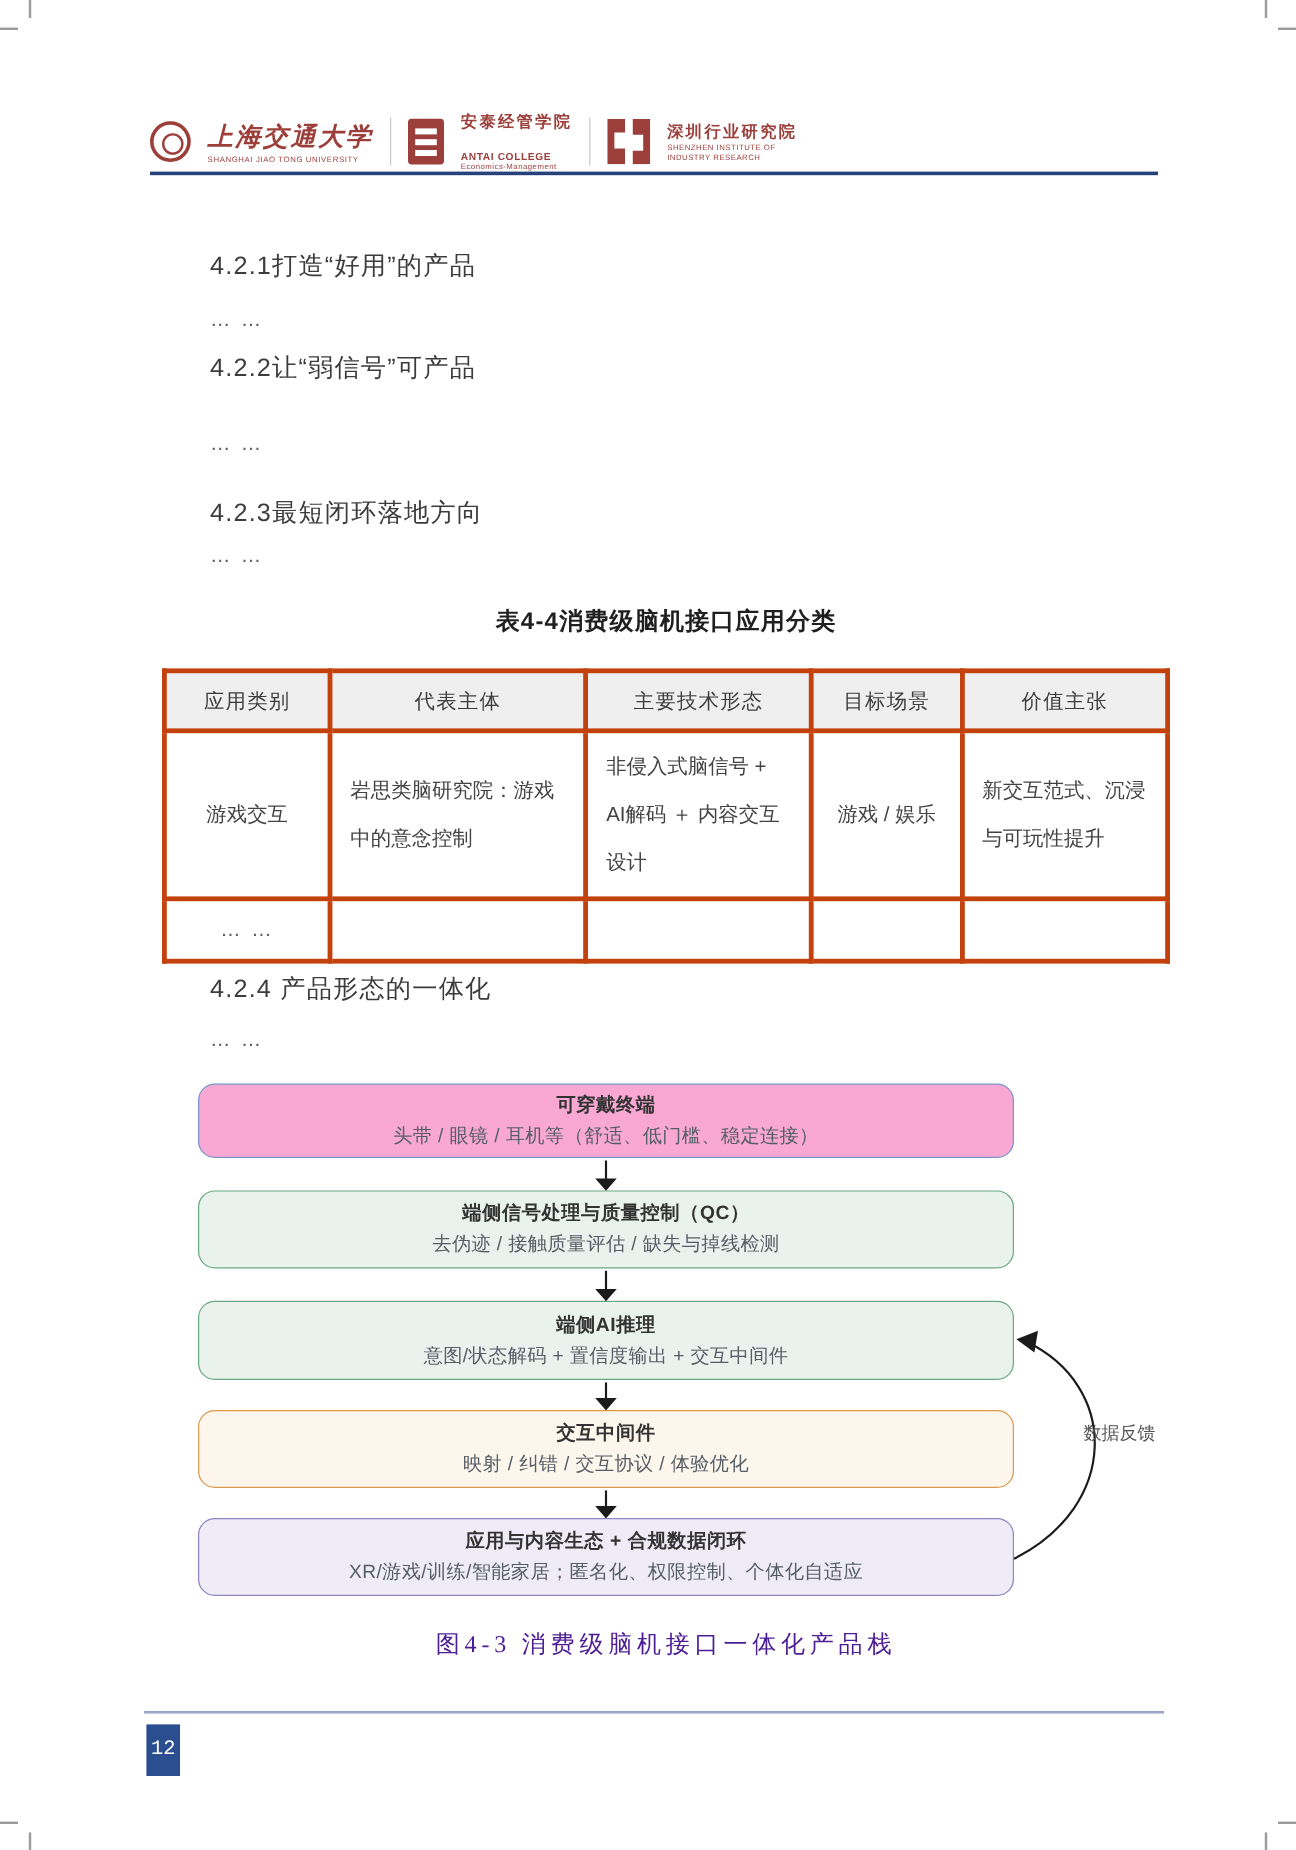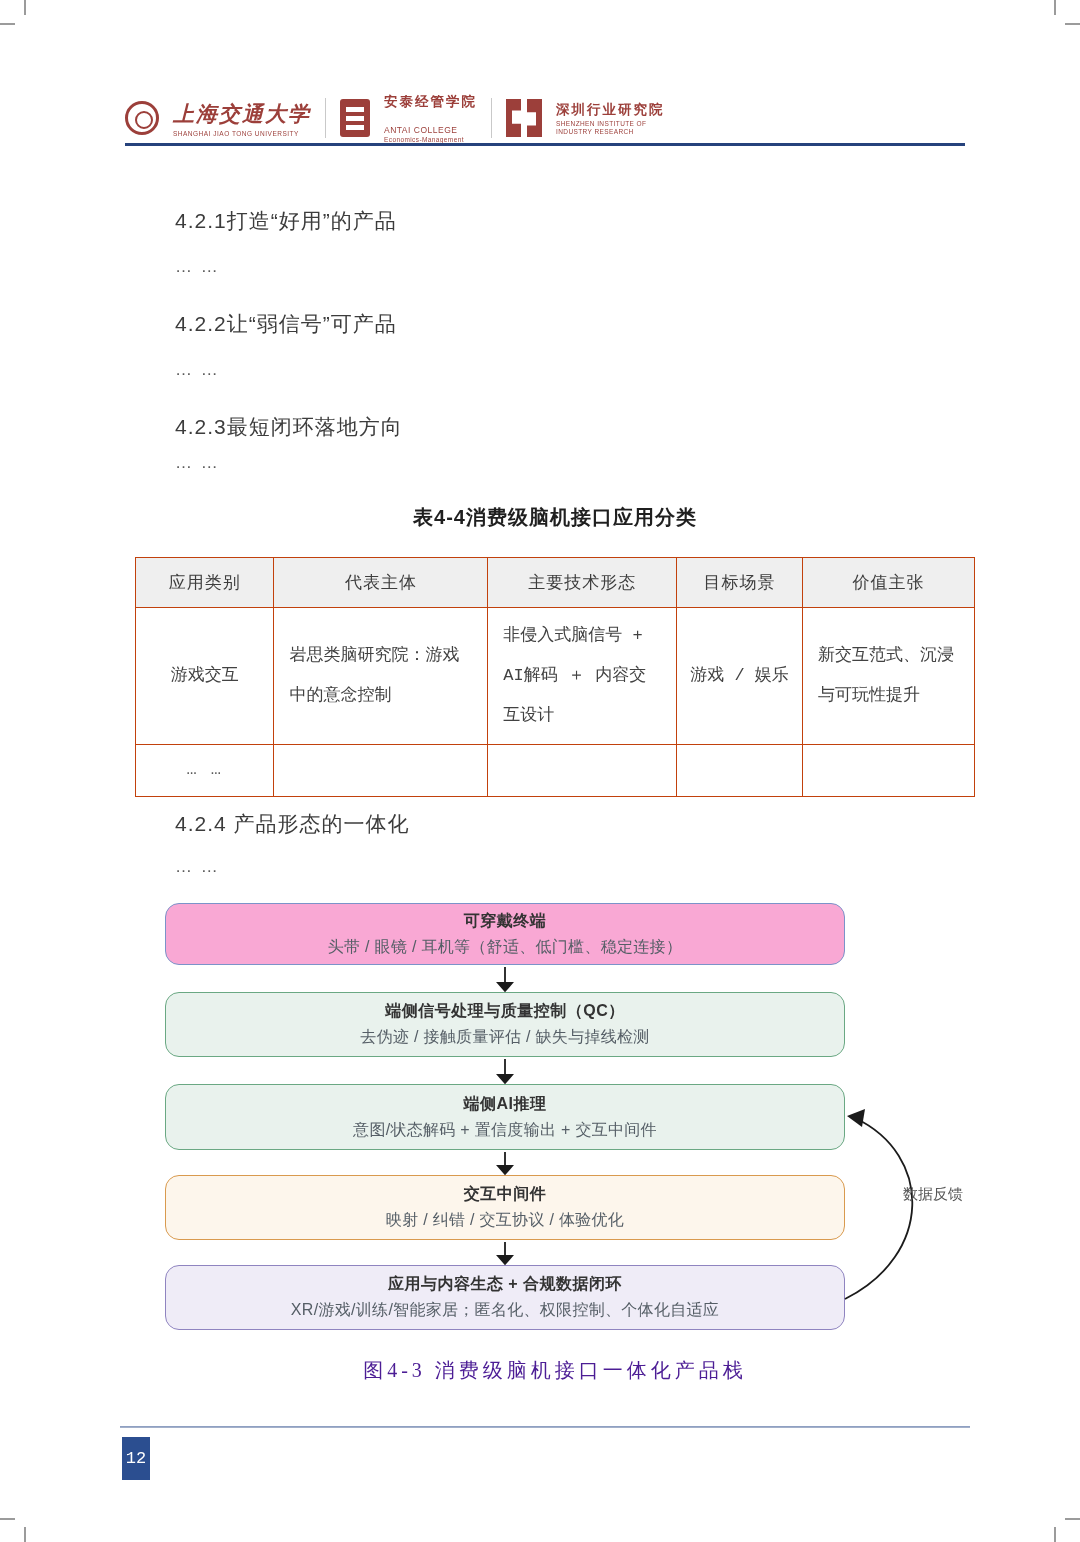--- a/index.html
+++ b/index.html
@@ -18,32 +18,32 @@
   .uni-text .cn { font-family:"Liberation Serif", serif; font-weight:bold; font-style:italic; font-size:21px; letter-spacing:2px; }
   .uni-text .en { font-size:6.5px; letter-spacing:.5px; margin-top:2px; }
   .logo-divider { width:1px; height:40px; background:#c9c9c9; }
   .mark { flex:0 0 auto; }
   .acem-mark { width:30px; height:38px; background:#9c3f3a; border-radius:3px; position:relative; }
   .acem-mark::after { content:""; position:absolute; left:6px; top:8px; width:18px; height:5px; background:#fff; box-shadow:0 9px 0 #fff, 0 18px 0 #fff; }
   .sz-mark { width:36px; height:38px; position:relative; }
   .sz-mark::before { content:""; position:absolute; left:0; top:0; width:15px; height:38px; background:#9c3f3a; clip-path:polygon(0 0,100% 0,100% 30%,40% 30%,40% 65%,100% 65%,100% 100%,0 100%); }
   .sz-mark::after { content:""; position:absolute; right:0; top:0; width:15px; height:38px; background:#9c3f3a; clip-path:polygon(0 0,100% 0,100% 100%,0 100%,0 70%,60% 70%,60% 35%,0 35%); }
   .stack .cn { font-size:13.5px; letter-spacing:2px; font-weight:bold; }
-  .stack .en1 { font-size:8.5px; font-weight:normal; letter-spacing:.5px; margin-top:14px; }
+  .stack .en1 { font-size:8.5px; font-weight:bold; letter-spacing:.5px; margin-top:14px; }
   .stack .en2 { font-size:6.5px; letter-spacing:.4px; margin-top:1px; }
   .header-rule { position:absolute; left:125px; top:143px; width:840px; height:3px; background:#26427c; }
 
   
   .sec-title { position:absolute; left:175px; font-size:21px; color:#3c3c3c; letter-spacing:1px; }
   .dots { position:absolute; left:175px; font-size:17px; color:#5a5a5a; letter-spacing:2px; }
 
   
   .tbl-title { position:absolute; left:135px; width:840px; text-align:center; font-size:20px; font-weight:bold; color:#1f1f1f; letter-spacing:1px; }
   table.data { position:absolute; left:135px; top:557px; width:840px; border-collapse:collapse; table-layout:fixed; }
-  table.data th, table.data td { border:1px solid #c2410c; font-weight:normal; color:#424242; font-size:17px; vertical-align:middle;font-family:Liberation Mono, monospace; }
+  table.data th, table.data td { border:4px solid #c2410c; font-weight:normal; color:#424242; font-size:17px; vertical-align:middle; }
   table.data th { background:#efefef; height:50px; text-align:center; color:#3d3d3d; letter-spacing:1px; }
   table.data td { height:128px; line-height:2.35; }
   td.c-center { text-align:center; }
   td.c-left { text-align:left; padding:8px 15px; }
   tr.row-dots td { height:52px; text-align:center; color:#5a5a5a; letter-spacing:2px; }
 
   
   .diagram { position:absolute; left:165px; top:897px; width:800px; height:445px; }
   .dbox { position:absolute; left:0; width:680px; border-radius:14px; border:1.6px solid; display:flex; flex-direction:column; align-items:center; justify-content:center; gap:5px; }
   .dbox .bt { font-size:16px; font-weight:bold; color:#333; letter-spacing:.5px; }
@@ -93,21 +93,21 @@
     <div class="stack brand-red">
       <div class="cn">深圳行业研究院</div>
       <div class="en2">SHENZHEN INSTITUTE OF</div>
       <div class="en2">INDUSTRY RESEARCH</div>
     </div>
   </div>
   <div class="header-rule"></div>
 
   <div class="sec-title" style="top:207px;">4.2.1打造“好用”的产品</div>
   <div class="dots" style="top:257px;">… …</div>
-  <div class="sec-title" style="top:310px;text-align:right;">4.2.2让“弱信号”可产品</div>
+  <div class="sec-title" style="top:292px;text-align:right;">4.2.2让“弱信号”可产品</div>
   <div class="dots" style="top:360px;">… …</div>
   <div class="sec-title" style="top:413px;">4.2.3最短闭环落地方向</div>
   <div class="dots" style="top:453px;">… …</div>
 
   <div class="tbl-title" style="top:504px;">表4-4消费级脑机接口应用分类</div>
   <table class="data">
     <colgroup>
       <col style="width:16.5%">
         <col style="width:25.5%">
         <col style="width:22.5%">

